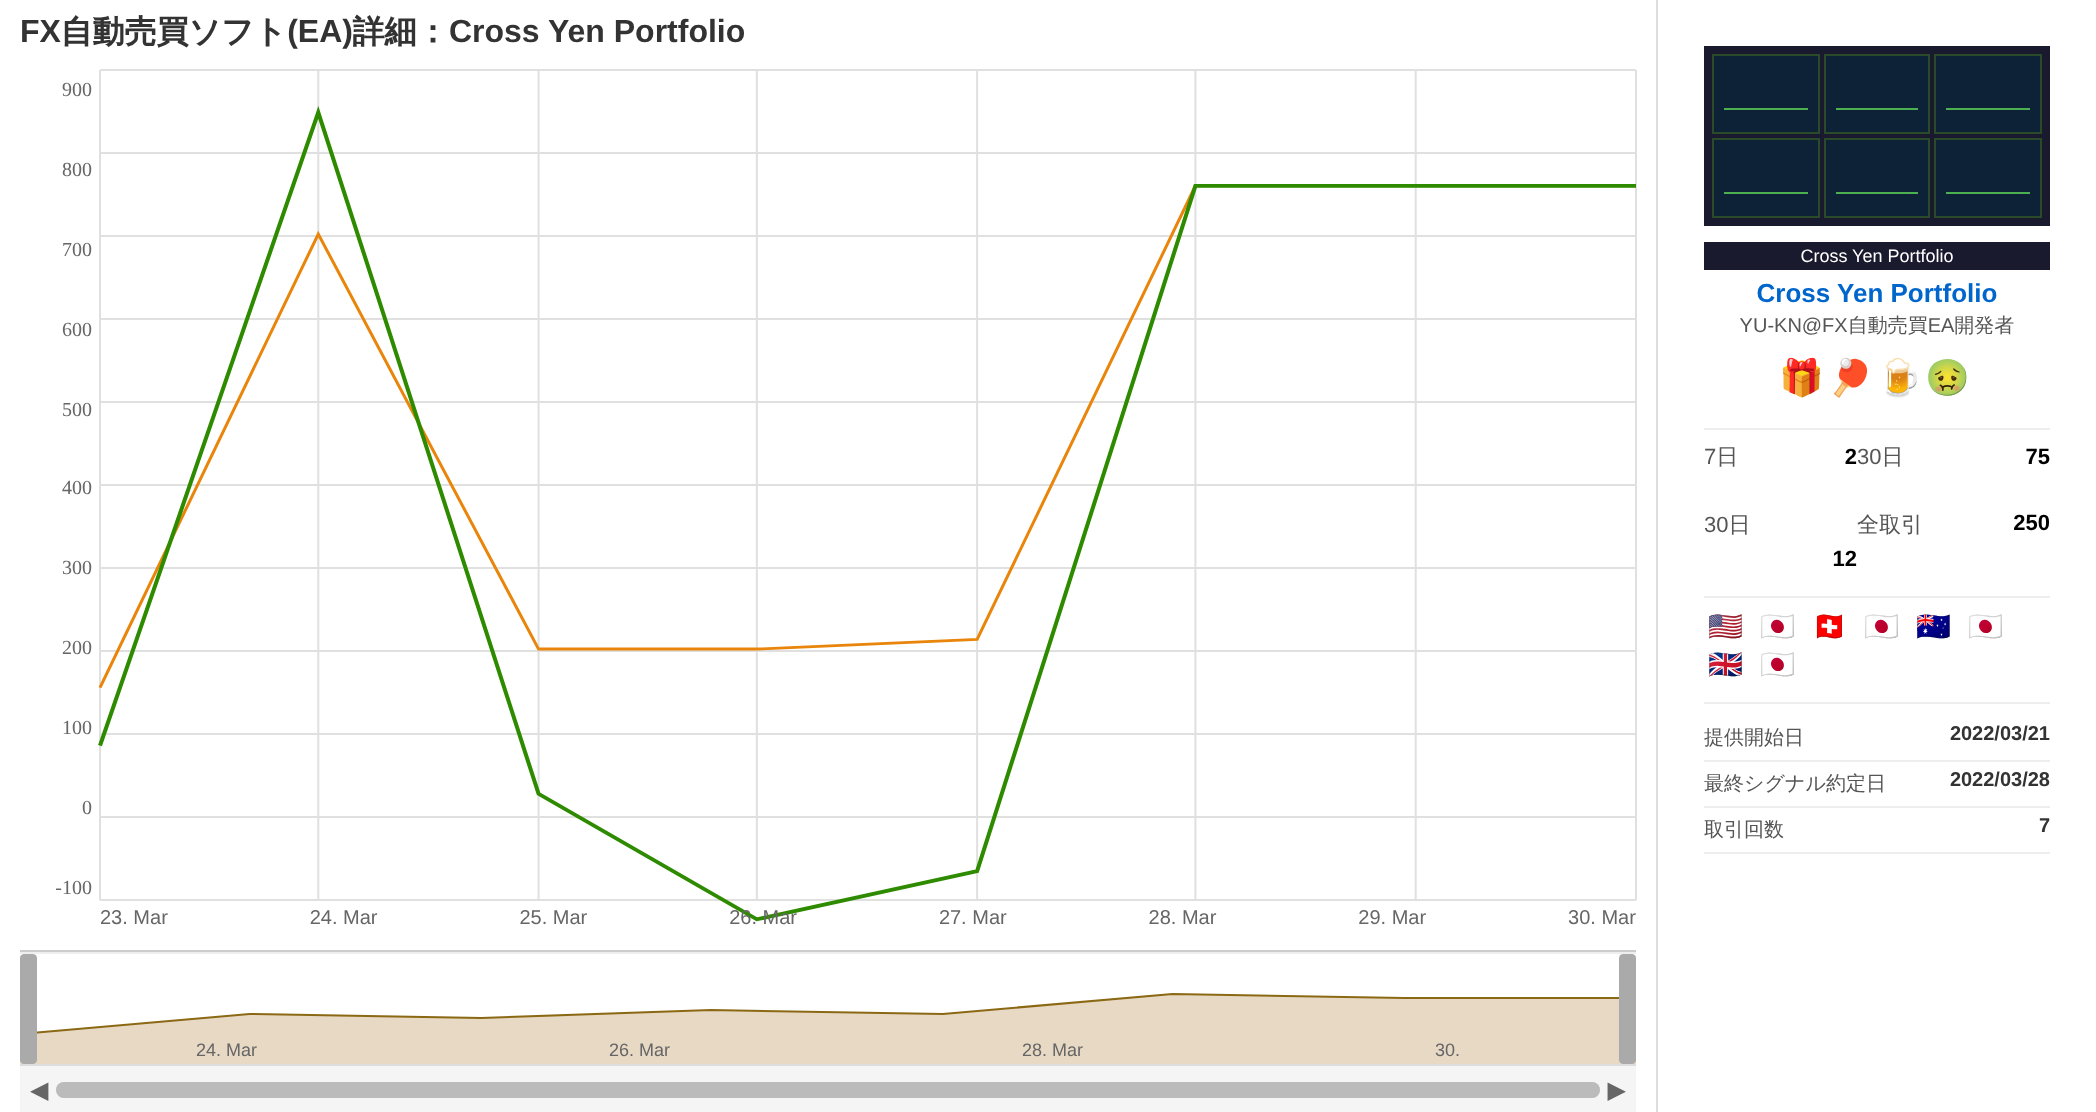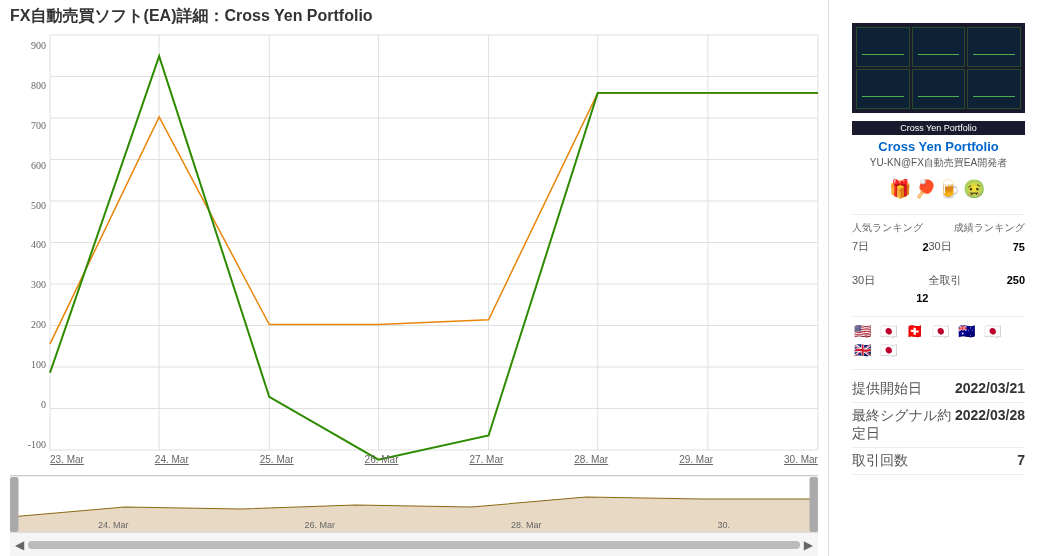--- a/index.html
+++ b/index.html
@@ -70,21 +70,20 @@
       height: 25px;
       display: flex;
       justify-content: space-between;
       align-items: flex-start;
       padding-top: 4px;
     }
 
     .x-label {
       font-size: 10px;
       color: #666;
-      text-decoration: underline;
     }
 
     
     .mini-chart-wrapper {
       height: 80px;
       position: relative;
       border-top: 1px solid #eee;
     }
 
     .mini-chart-container {
@@ -207,21 +206,21 @@
       border-radius: 2px;
       display: inline-flex;
       align-items: center;
       justify-content: center;
       font-size: 14px;
       line-height: 1;
     }
 
     .info-table {
       width: 100%;
-      font-size: 14px;
+      font-size: 10px;
     }
 
     .info-row {
       display: flex;
       justify-content: space-between;
       padding: 4px 0;
       border-bottom: 1px solid #eee;
     }
 
     .info-label {
@@ -379,24 +378,20 @@
   <div class="product-name-banner">Cross Yen Portfolio</div>
 
   <div class="product-title">Cross Yen Portfolio</div>
   <div class="product-author">YU-KN@FX自動売買EA開発者</div>
 
   <div class="emojis">🎁🏓🍺🤢</div>
 
   <div class="divider"></div>
 
   <div class="rankings-section">
-    <div style="display:grid; grid-template-columns:1fr 1fr; font-size:10px; color:#666; margin-bottom:4px;">
-      <span>人気ランキング</span>
-      <span style="text-align:right;">成績ランキング</span>
-    </div>
     <div style="display:grid; grid-template-columns:30px 1fr 50px 1fr; font-size:11px; margin-bottom:2px; align-items:center;">
       <span style="color:#555;">7日</span>
       <span style="font-weight:bold; text-align:right;">2</span>
       <span style="color:#555;">30日</span>
       <span style="font-weight:bold; text-align:right;">75</span>
     </div>
     <div style="display:grid; grid-template-columns:30px 1fr 50px 1fr; font-size:11px; align-items:center;">
       <span style="color:#555;">30日</span>
       <span style="font-weight:bold; text-align:right;margin-top:36px;">12</span>
       <span style="color:#555;">全取引</span>

